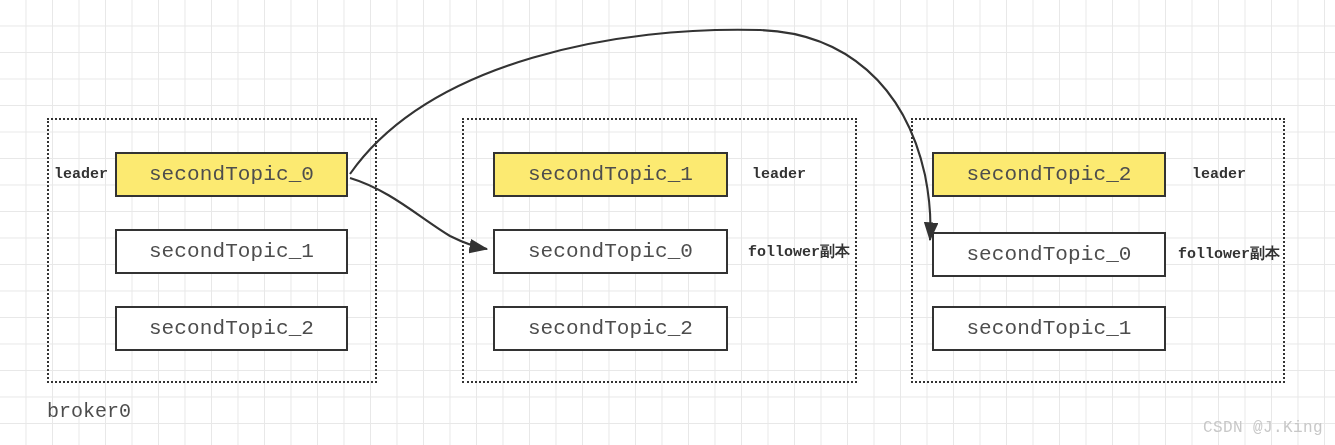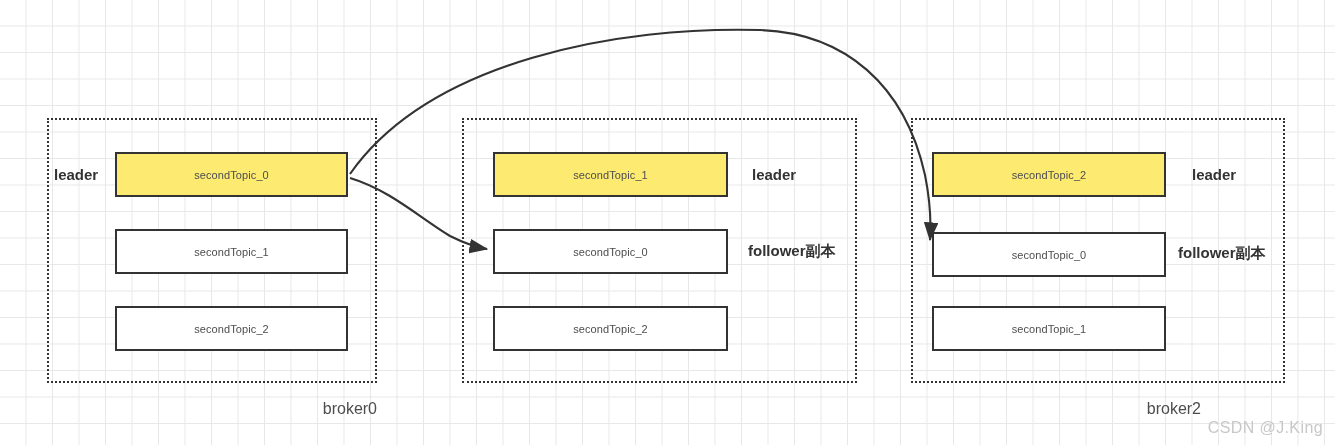--- a/index.html
+++ b/index.html
@@ -19,40 +19,41 @@
     position: relative;
     width: 1335px;
     height: 445px;
     background-color: #ffffff;
     background-image:
       linear-gradient(to right, #e8e8e8 1px, transparent 1px),
       linear-gradient(to bottom, #e8e8e8 1px, transparent 1px);
     background-size: 26.5px 26.5px;
     background-position: -1px -1px;
     overflow: hidden;
+    font-family: Liberation Mono, monospace;
   }
 
   
   .broker-box {
     position: absolute;
     box-sizing: border-box;
     border: 2.5px dotted #333333;
     background: transparent;
   }
 
   
   .partition {
     position: absolute;
     box-sizing: border-box;
     border: 2.5px solid #333333;
     background-color: #ffffff;
     display: flex;
     align-items: center;
     justify-content: center;
-    font-size: 11px;
+    font-size: 21px;
     color: #4d4d4d;
     letter-spacing: 0.1px;
     white-space: nowrap;
   }
   .partition.leader-fill {
     background-color: #fcea71;
   }
 
   
   .role-label {
@@ -62,24 +63,24 @@
     color: #333333;
     white-space: nowrap;
     display: flex;
     align-items: center;
     height: 22px;
   }
 
   
   .broker-caption {
     position: absolute;
-    font-size: 16px;
+    font-size: 20px;
     color: #4d4d4d;
     white-space: nowrap;
-    text-align: right;
+    text-align: left;
   }
 
   
   #arrow-layer {
     position: absolute;
     left: 0;
     top: 0;
     width: 1335px;
     height: 445px;
     pointer-events: none;
@@ -162,23 +163,20 @@
   </div>
 
   <div class="role-label" style="left:1178px; top:242px;">
     <span>follower副本</span>
   </div>
 
   <div class="partition" style="left:932px; top:306px; width:234px; height:45px;">
     <span>secondTopic_1</span>
   </div>
 
-  <div class="broker-caption" style="left:911px; top:400px; width:290px;">
-    <span>broker2</span>
-  </div>
 
   <svg id="arrow-layer" viewBox="0 0 1335 445" xmlns="http://www.w3.org/2000/svg">
     <defs>
       <marker id="arrowhead" markerWidth="9" markerHeight="7" refX="8.4" refY="3.5" orient="auto" markerUnits="strokeWidth">
         <path d="M0,0 L9,3.5 L0,7 z" fill="#333333"></path>
       </marker>
     </defs>
 
     <path d="M 350,174 C 430,60 620,26 760,30 C 845,33 905,85 925,175 C 931,205 931,225 930,240" fill="none" stroke="#333333" stroke-width="2.1" marker-end="url(#arrowhead)"></path>
 

